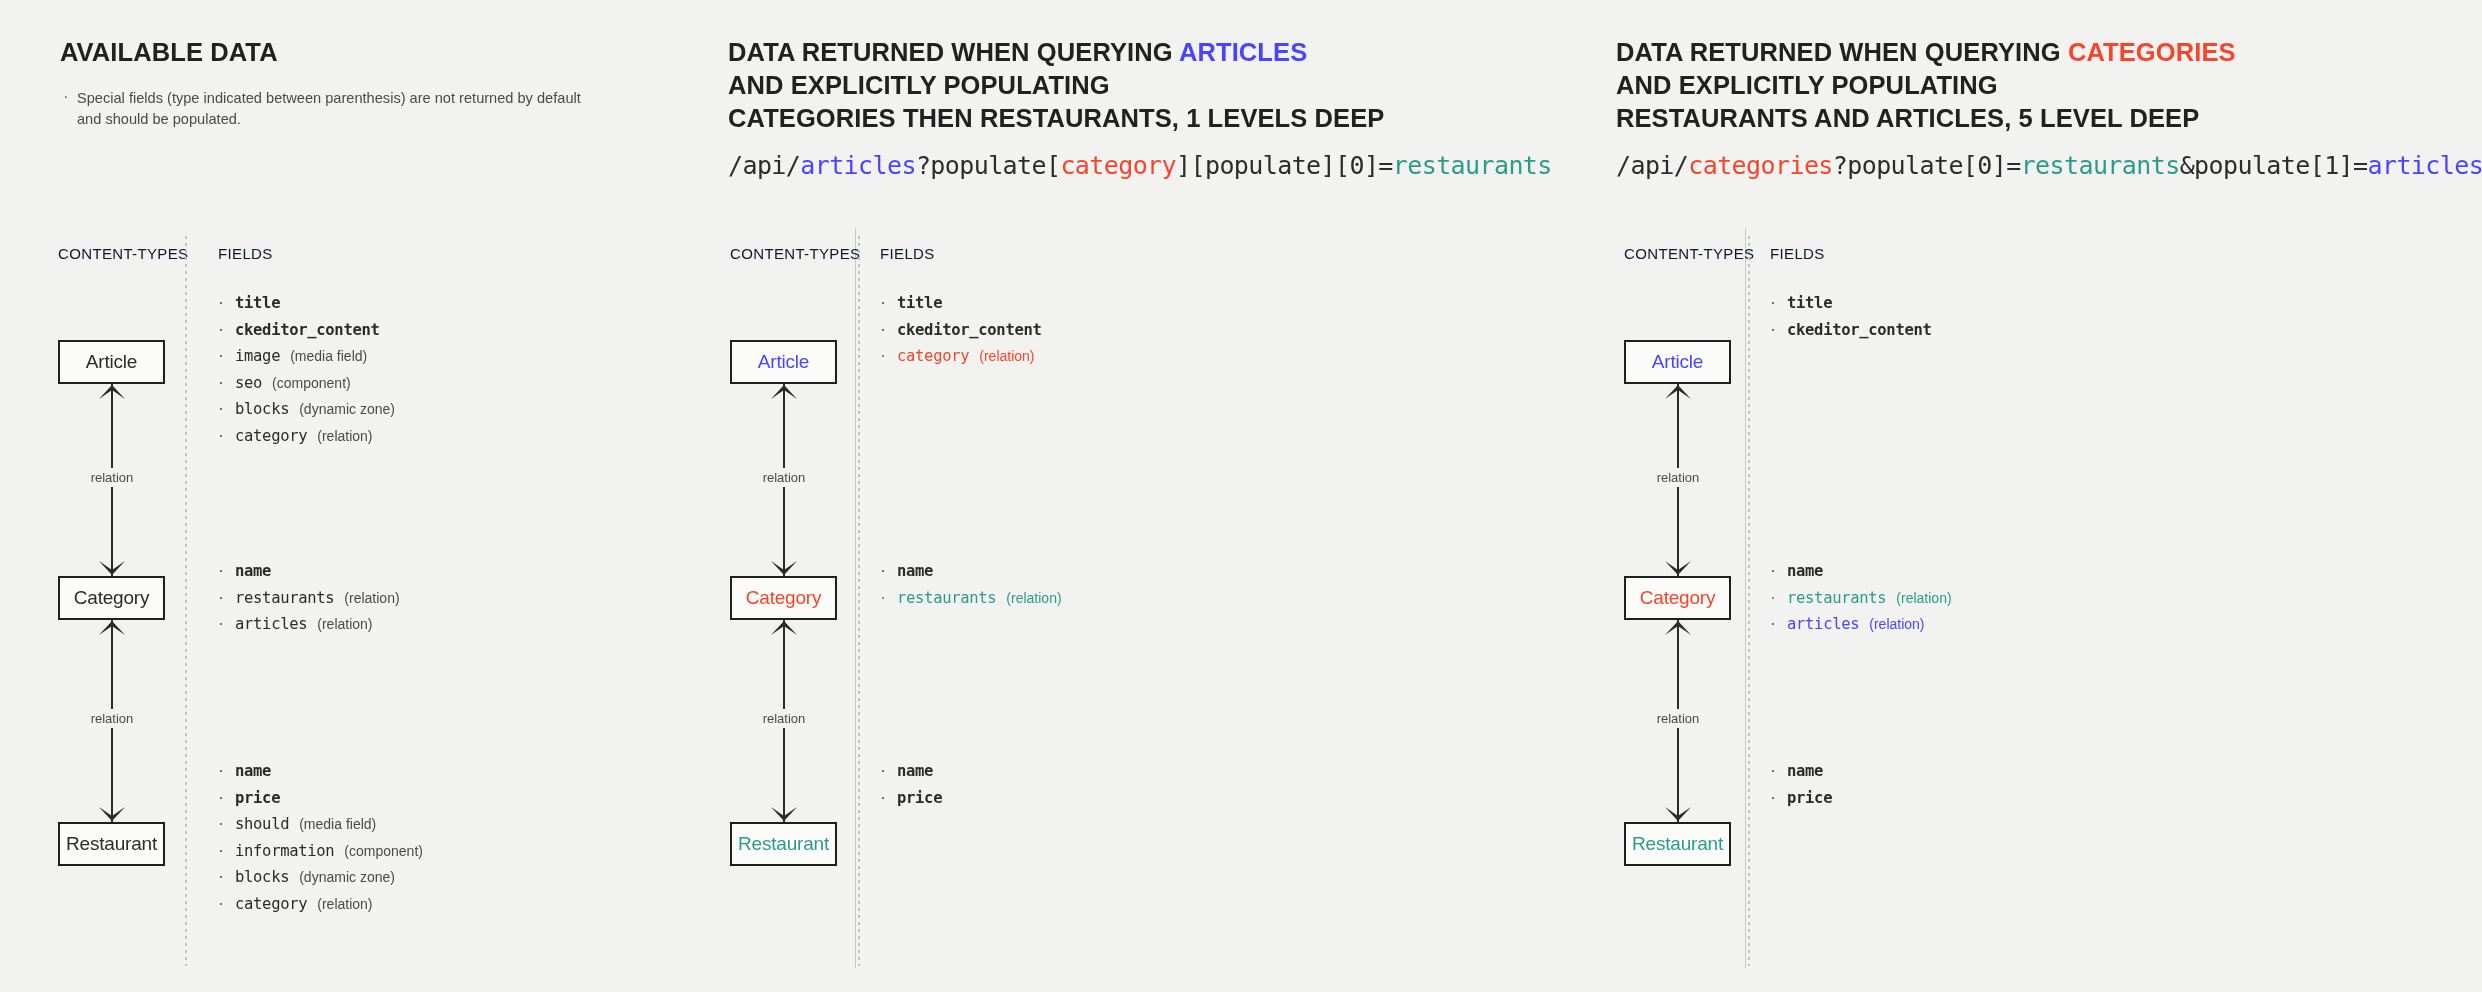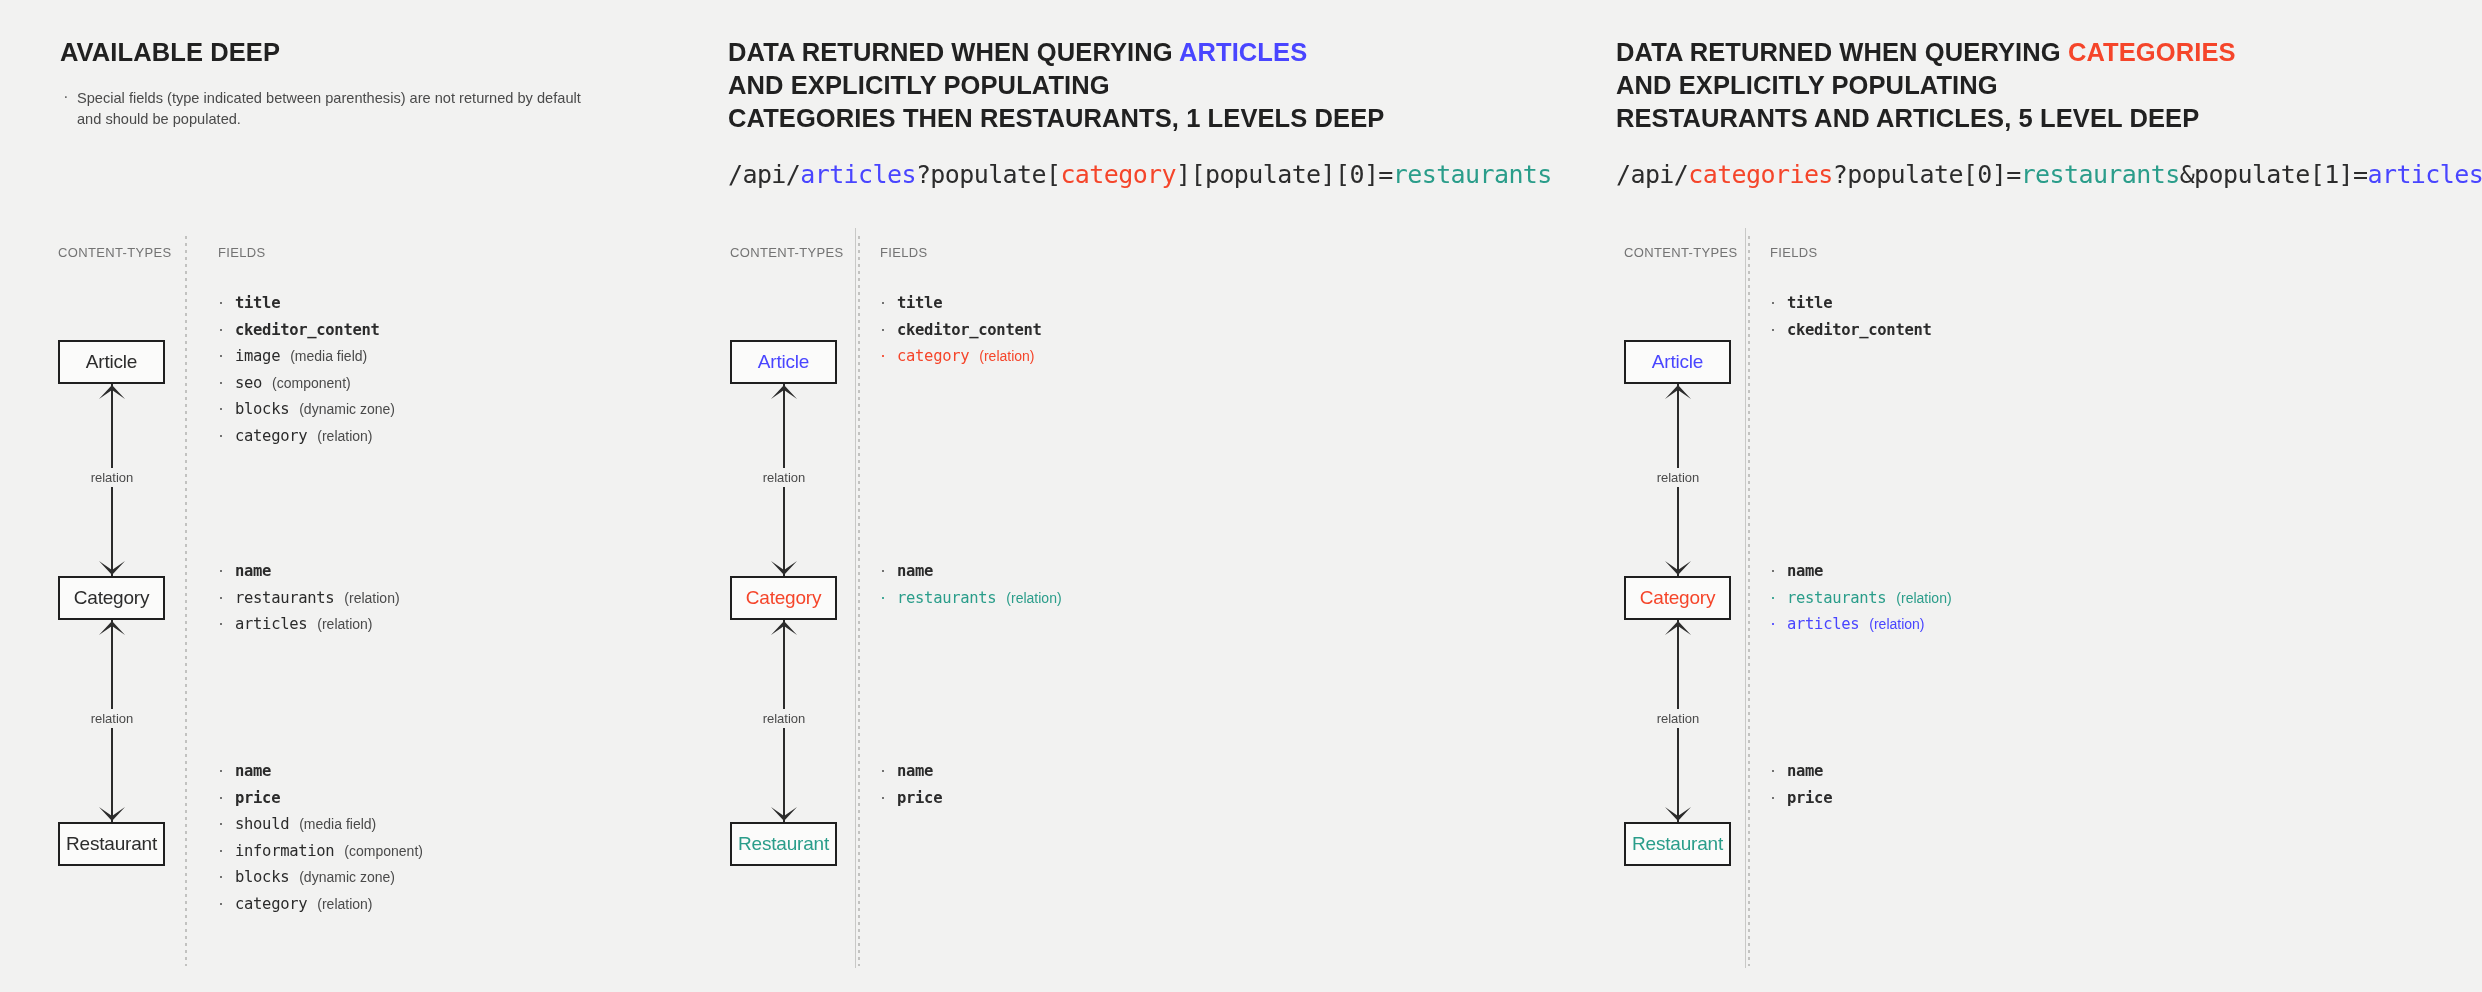--- a/index.html
+++ b/index.html
@@ -47,30 +47,30 @@
   .bullets li::before {
     content: "·"; position: absolute; left: 3px; top: -1px;
     font-size: 17px; color: #6b6b6b;
   }
   .bullets ul { margin: 0; padding: 0; }
   .bullets b { color: #212121; font-weight: bold; }
 
   .url-line {
     font-family: "DejaVu Sans Mono", monospace;
     font-size: 25px; color: #2c2c2c; letter-spacing: -0.6px;
-    white-space: nowrap; margin-top: 25px;
+    white-space: nowrap; margin-top: 16px;
   }
   .url-line .u-blue  { color: #4945ff; }
   .url-line .u-red   { color: #f5452a; }
   .url-line .u-teal  { color: #2a9d8a; }
 
   
   .sub-head {
     position: absolute; top: 245px;
-    font-size: 13px; color: #737373; letter-spacing: 0.35px;
+    font-size: 15px; color: #0f172a; letter-spacing: 0.35px;
     white-space: nowrap;
   }
 
   
   .dotted-rule {
     position: absolute; top: 236px; height: 730px; width: 2px;
     background-image: linear-gradient(to bottom, #c2c2c0 45%, rgba(0,0,0,0) 0%);
     background-size: 2px 7px;
     background-repeat: repeat-y;
   }
@@ -133,21 +133,21 @@
 <body>
 
 <div class="page">
 
   <div class="panel-divider" id="divider-1"></div>
   <div class="panel-divider" id="divider-2"></div>
 
   <div class="panel" id="panel-0">
       <div class="head-block" style="left: 60px;">
         <div class="big-title">
-          <div>AVAILABLE DEEP</div>
+          <div>AVAILABLE DATA</div>
         </div>
         <div class="bullets">
           <ul>
             <li>Special fields (type indicated between parenthesis) are not returned by default
 and should be populated.</li>
           </ul>
         </div>
       </div>
       <div class="sub-head" style="left: 58px;">CONTENT-TYPES</div>
       <div class="sub-head" style="left: 218px;">FIELDS</div>

